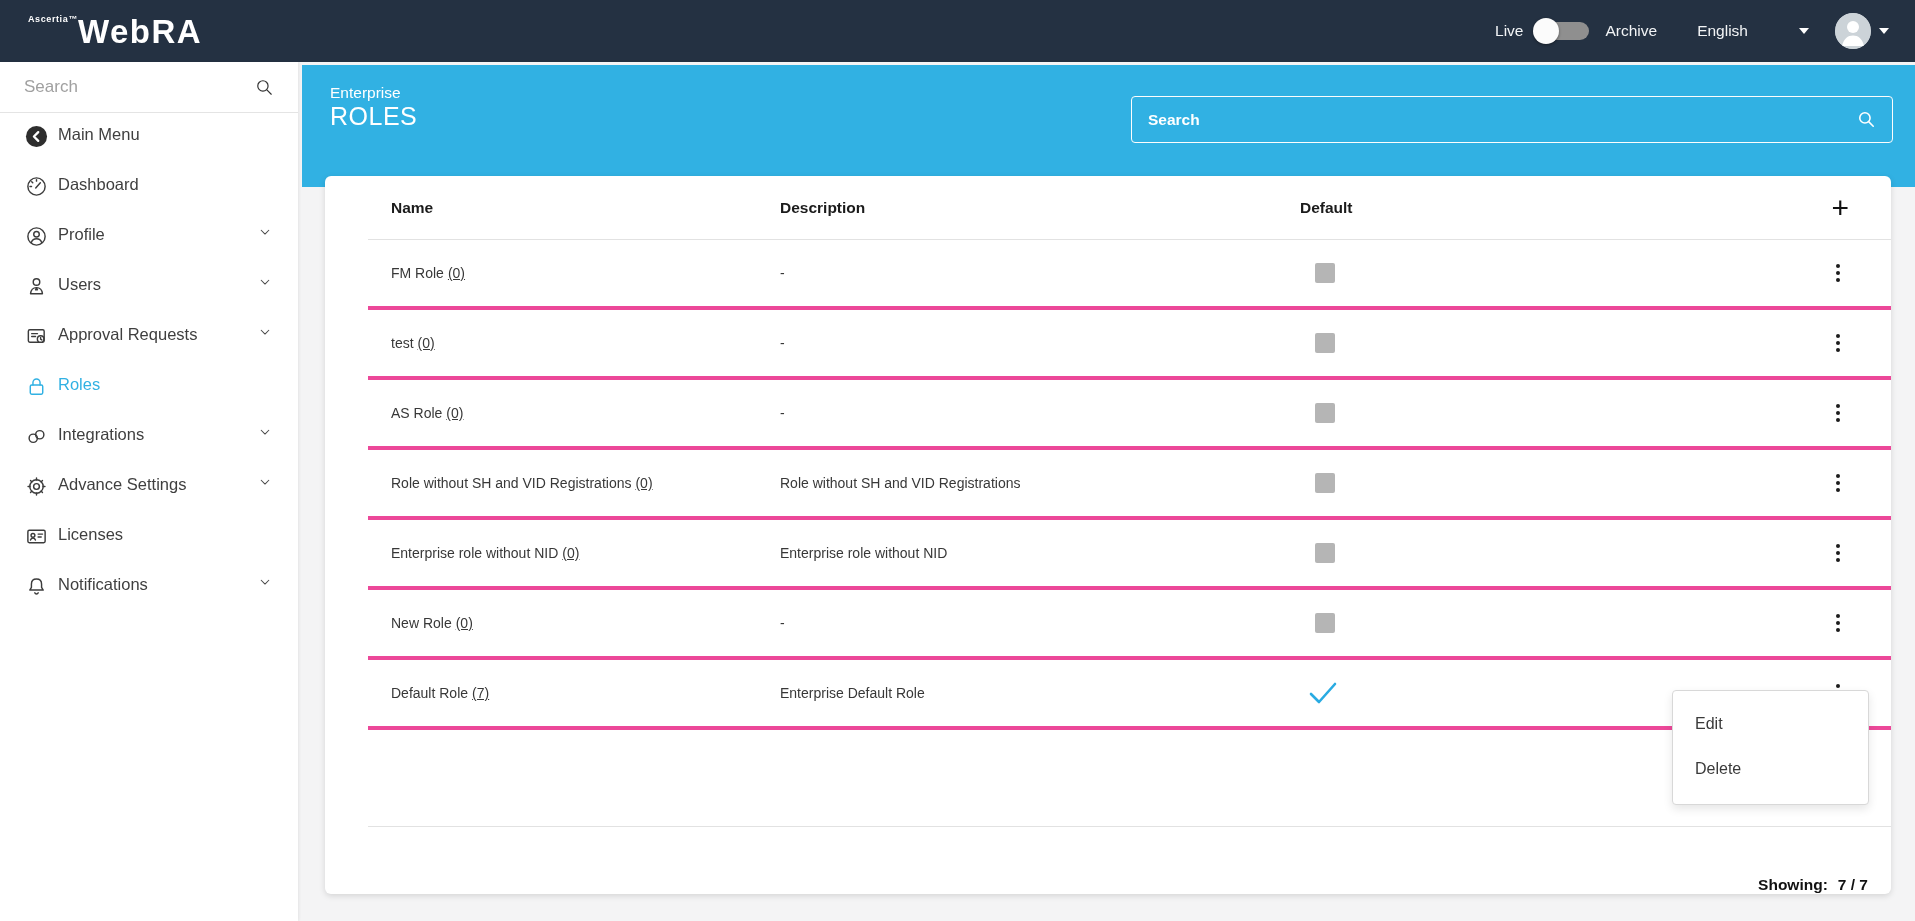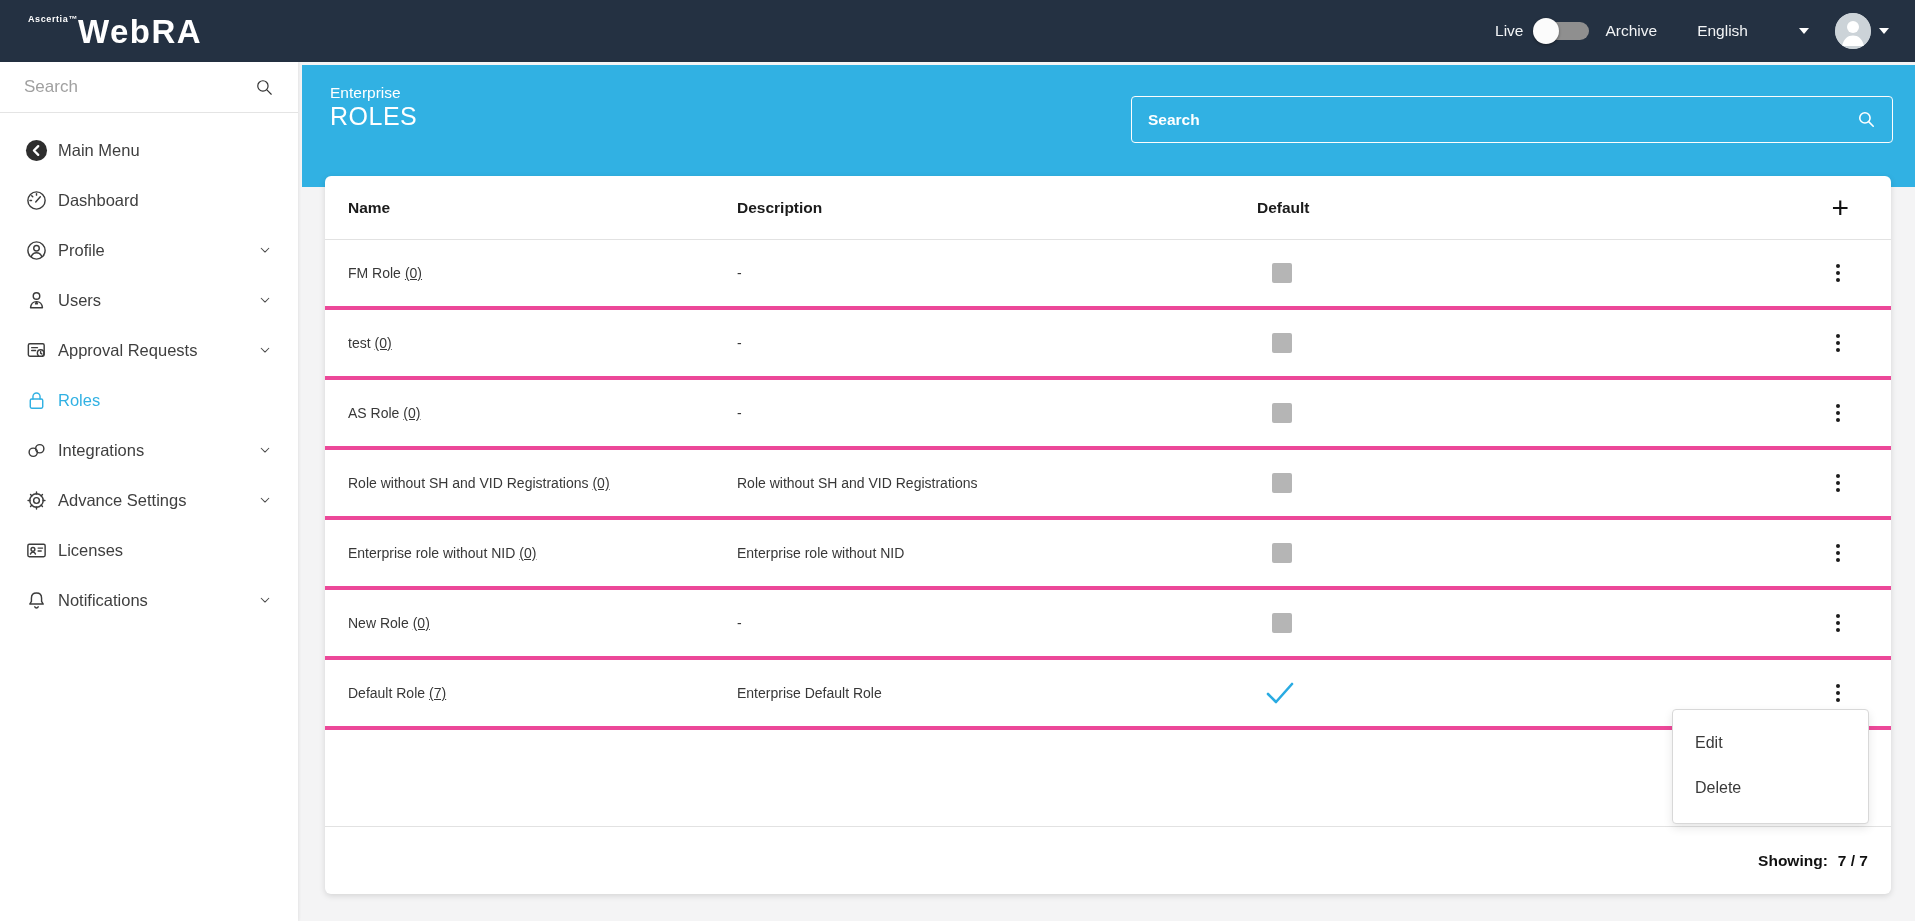--- a/index.html
+++ b/index.html
@@ -41,21 +41,21 @@
   .layout{display:flex;height:859px;}
   .sidebar{
     width:298px;background:#fff;height:100%;
     box-shadow:1px 0 3px rgba(0,0,0,.07);
     flex:0 0 298px;z-index:2;position:relative;
   }
   .sidebar-search{height:51px;display:flex;align-items:center;padding:0 24px;border-bottom:1px solid #e4e4e4;}
   .sidebar-search input{flex:1;border:none;outline:none;font-size:17px;color:#555;font-family:inherit;background:transparent;}
   .sidebar-search input::placeholder{color:#a0a0a0;}
   .side-menu{padding-top:12px;}
-  .side-item{height:50px;display:flex;align-items:center;padding:0 26px 0 25px;cursor:pointer;}
+  .side-item{height:50px;display:flex;padding:0 26px 0 25px;cursor:pointer;}
   .side-item .icon{width:23px;height:23px;margin-right:10px;flex:0 0 23px;}
   .side-item .label{font-size:16.5px;color:#3f3f3f;}
   .side-item .chev{margin-left:auto;}
   .side-item.active .label{color:var(--accent);}
   .icon-stroke{stroke:#3c3c3c;fill:none;stroke-width:1.5;stroke-linecap:round;stroke-linejoin:round;}
   .side-item.active .icon-stroke{stroke:var(--accent);}
   .chev-stroke{stroke:#4a4a4a;fill:none;stroke-width:1.8;stroke-linecap:round;stroke-linejoin:round;}
 
   
   .main{flex:1;position:relative;background:var(--page_bg);}
@@ -70,47 +70,47 @@
   }
   .band-search input{
     flex:1;background:transparent;border:none;outline:none;
     font-size:15.5px;font-weight:700;color:#fff;font-family:inherit;
   }
   .band-search input::placeholder{color:#fff;opacity:1;}
 
   
   .card{
     position:absolute;top:114px;left:27px;width:1566px;height:718px;
-    background:#fff;border-radius:6px;box-shadow:0 2px 6px rgba(0,0,0,.13);
+    background:#fff;border-radius:6px;box-shadow:0 2px 6px rgba(0,0,0,.13);padding-left:43px;
   }
   .tgrid{display:grid;grid-template-columns:389px 520px 460px auto;align-items:center;padding-left:23px;}
   .thead{height:64px;border-bottom:1px solid #e2e2e2;font-weight:700;font-size:15.5px;color:#1b1b1b;}
   .thead .cell-actions{display:flex;justify-content:flex-end;padding-right:40px;}
   .add-btn{font-size:30px;font-weight:300;color:#111;line-height:1;cursor:pointer;padding:0 2px;}
   .trow{height:70px;border-bottom:4px solid #ec4899;font-size:14px;color:#383838;}
   .count{text-decoration:underline;margin-left:4px;cursor:pointer;}
   .cell-default{display:flex;align-items:center;}
   .chkbox{width:20px;height:20px;background:var(--checkbox_gray);border-radius:2px;margin-left:15px;cursor:pointer;}
   .checkmark{margin-left:8px;cursor:pointer;}
   .checkmark polyline{stroke:var(--check);stroke-width:2.6;fill:none;stroke-linecap:round;stroke-linejoin:round;}
   .cell-actions{display:flex;justify-content:flex-end;padding-right:45px;}
   .kebab{display:flex;flex-direction:column;gap:3px;padding:6px 6px;cursor:pointer;}
   .kebab i{width:4px;height:4px;border-radius:50%;background:#1c1c1c;display:block;}
   .spacer-row{height:96px;}
   .tfoot{
-    height:68px;border-top:1px solid #e2e2e2;display:flex;align-items:center;
+    height:68px;border-top:1px solid #e2e2e2;display:flex;align-items:flex-end;
     justify-content:flex-end;padding-right:23px;font-size:15.5px;font-weight:700;color:#111;
   }
   .tfoot .value{margin-left:10px;}
 
   
   .context-menu{
     position:absolute;left:1672px;top:690px;width:197px;height:115px;
     background:#fff;border:1px solid #d8d8d8;border-radius:4px;
-    box-shadow:0 4px 10px rgba(0,0,0,.10);padding:10px 0 15px;z-index:10;margin-top:19px;
+    box-shadow:0 4px 10px rgba(0,0,0,.10);padding:10px 0 15px;z-index:10;
   }
   .context-item{height:45px;display:flex;align-items:center;padding-left:22px;font-size:16px;color:#3a3a3a;cursor:pointer;}
 </style>
 </head>
 <body>
 
 <div class="navbar">
   <div class="brand">
     <span class="brand-company">Ascertia™</span>
     <span class="brand-product">WebRA</span>

